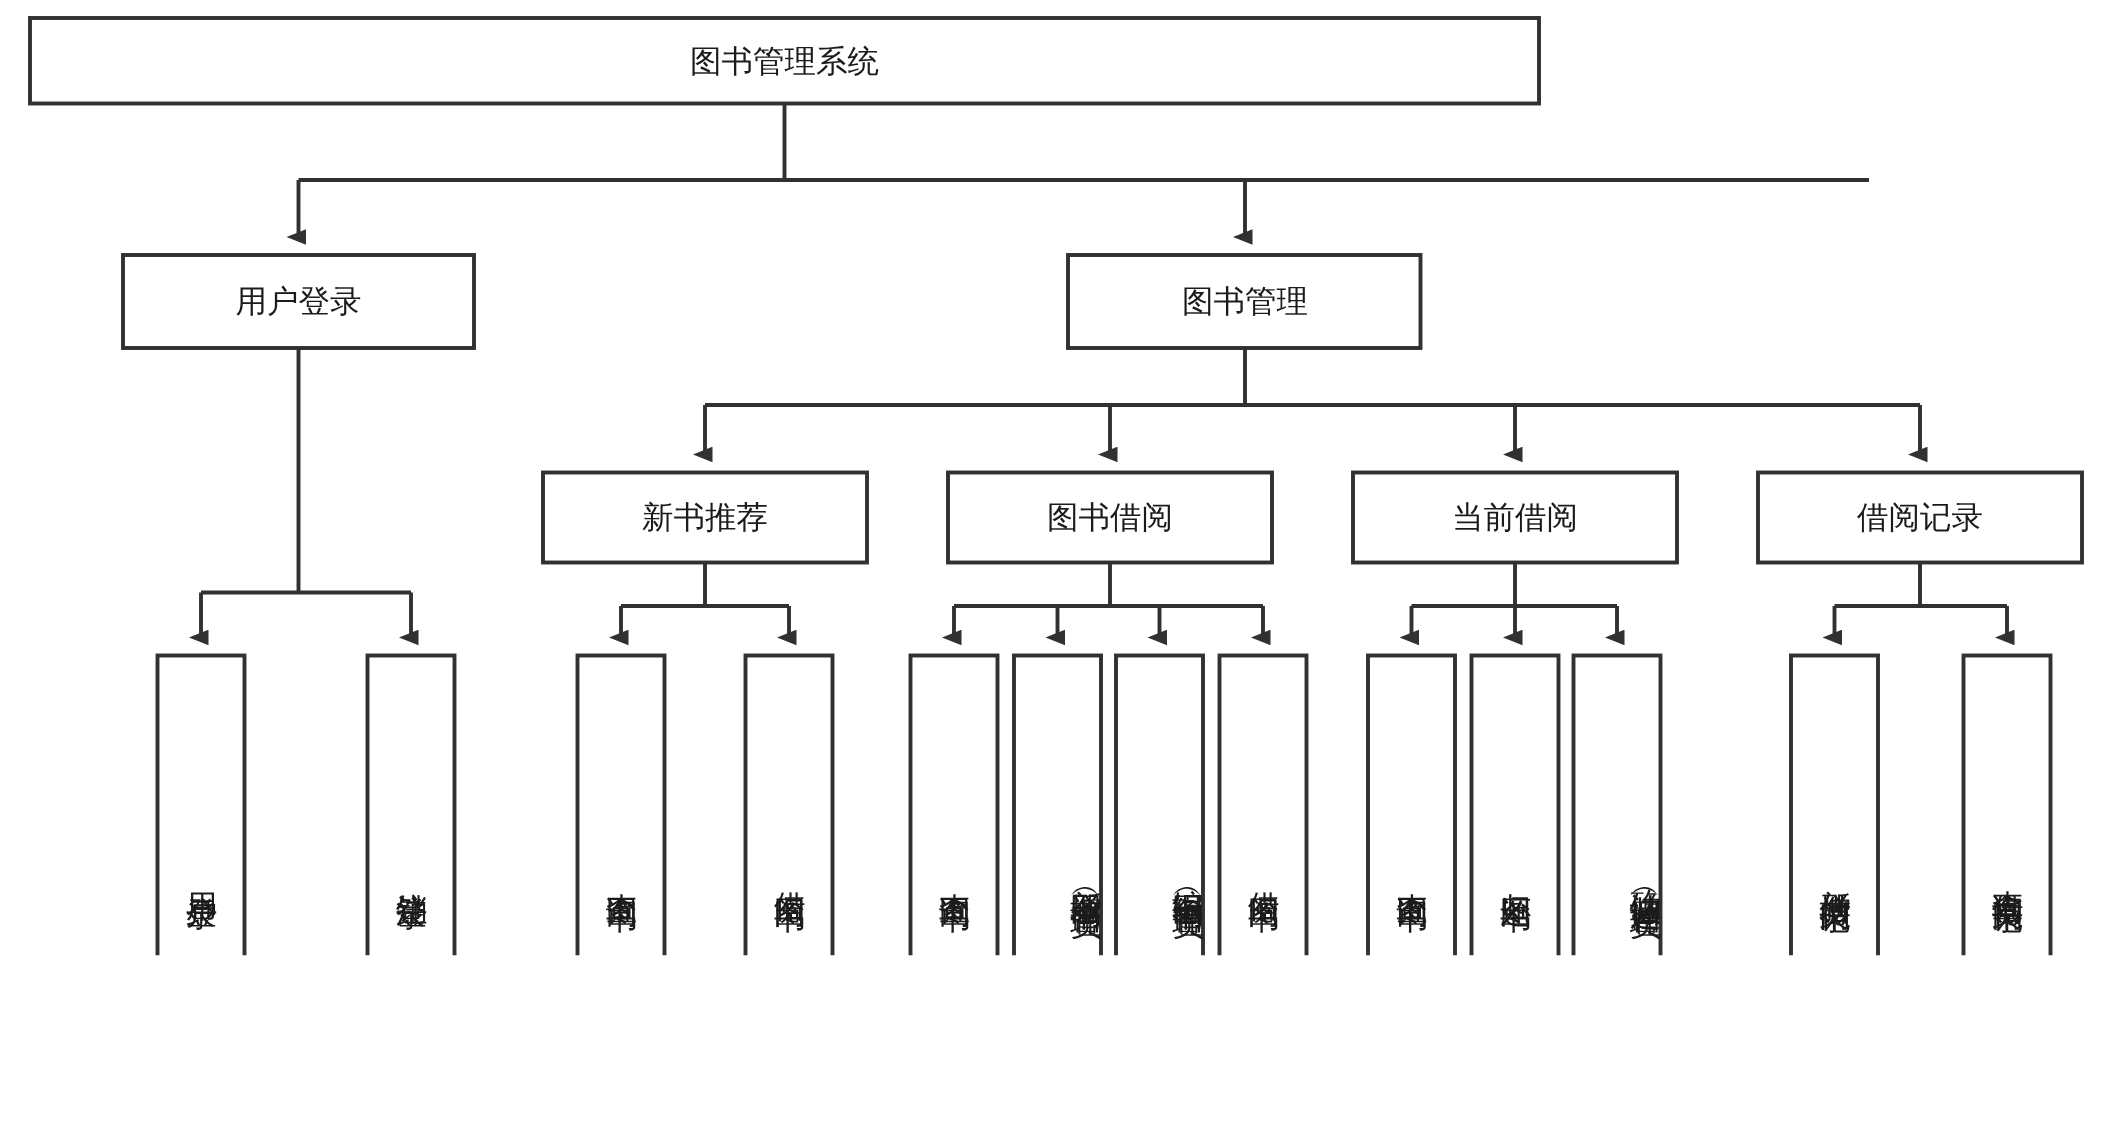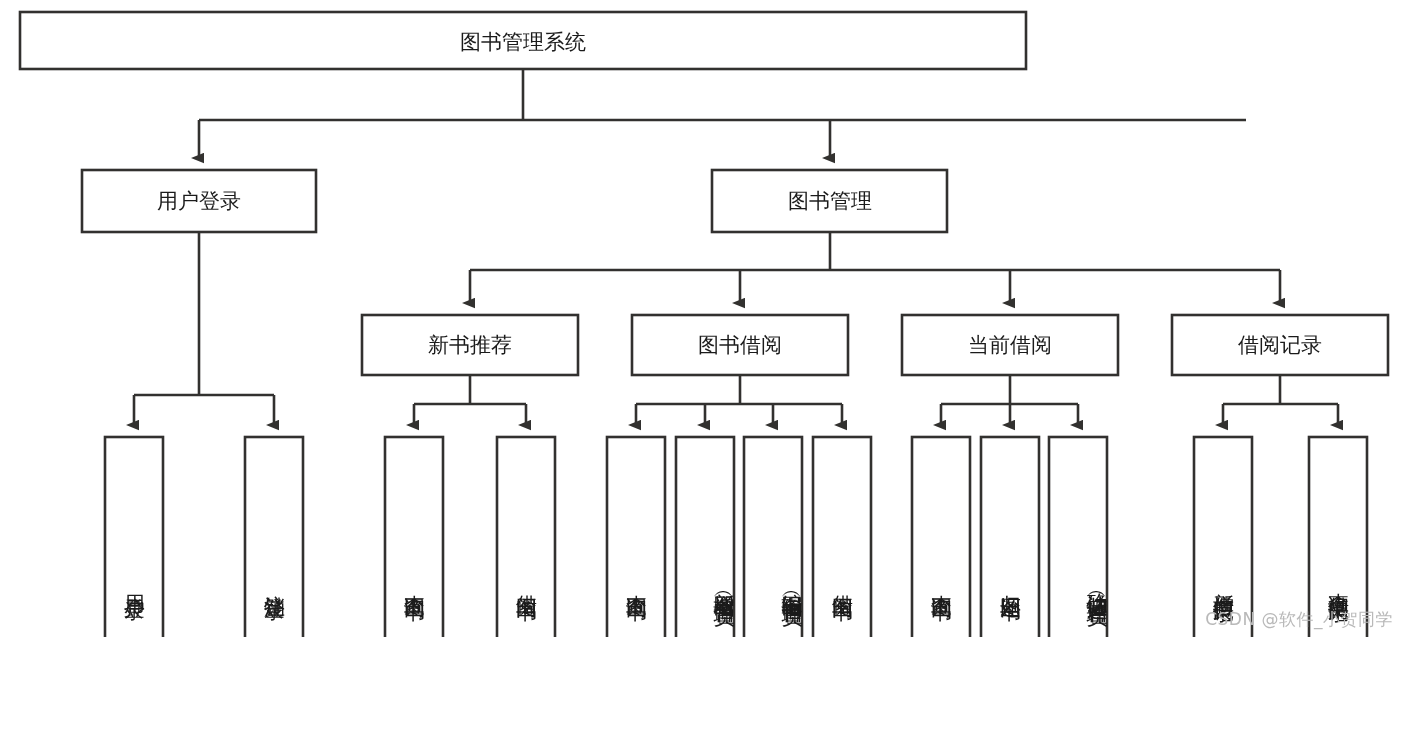--- a/index.html
+++ b/index.html
@@ -191,14 +191,13 @@
   <div class="leaf-label" style="left:744px; top:440px; width:58px; height:290px; align-items:flex-start;">编辑图书（管理员）</div>
   <div class="leaf-label" style="left:813px; top:437px; width:58px; height:290px;">借阅图书</div>
 
   <div class="leaf-label" style="left:912px; top:437px; width:58px; height:290px;">查询图书</div>
   <div class="leaf-label" style="left:981px; top:437px; width:58px; height:290px;">归还图书</div>
   <div class="leaf-label" style="left:1049px; top:440px; width:58px; height:290px; align-items:flex-start;">确认归还（管理员）</div>
 
   <div class="leaf-label" style="left:1194px; top:437px; width:58px; height:290px;">新增借阅记录</div>
   <div class="leaf-label" style="left:1309px; top:437px; width:58px; height:290px;">查询借阅记录</div>
 
-  <div class="watermark">CSDN @软件_小贺同学</div>
 </div>
 
 </body></html>

